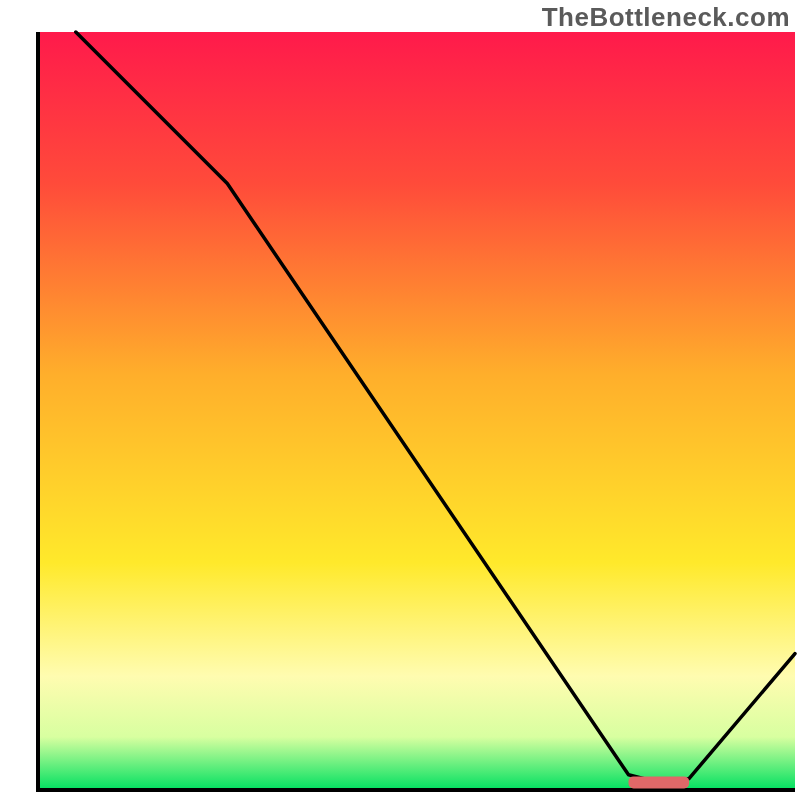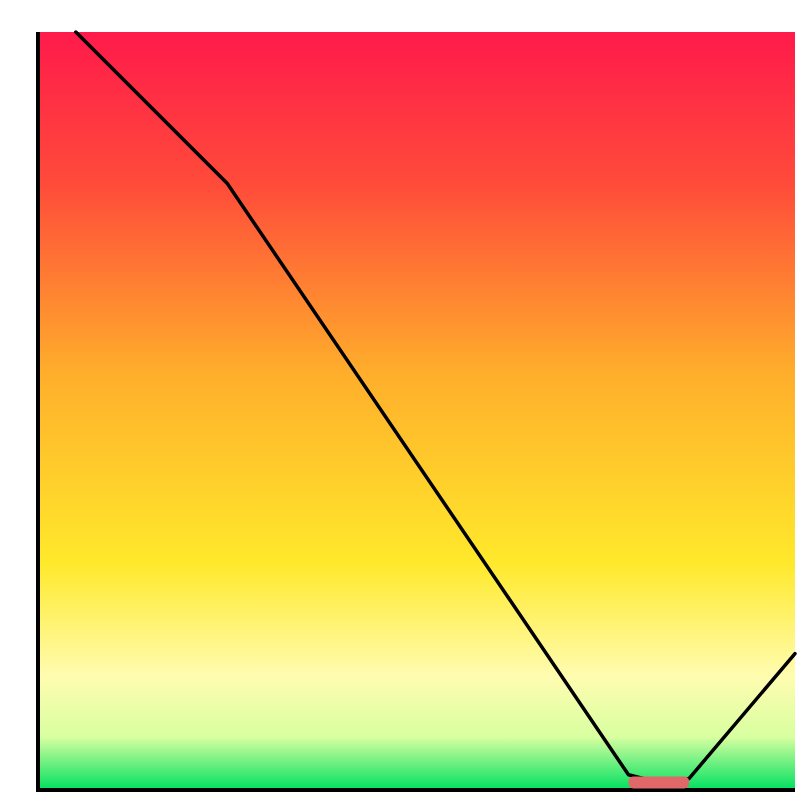--- a/index.html
+++ b/index.html
@@ -28,20 +28,21 @@
   svg.plot {
     position: absolute;
     left: 0;
     top: 0;
   }
 </style>
 </head>
 <body>
 
 <div class="chart-container">
+  <div class="watermark">TheBottleneck.com</div>
 
   <svg class="plot" width="800" height="800" viewBox="0 0 800 800">
     <defs>
       <linearGradient id="bg-grad" x1="0" y1="0" x2="0" y2="1">
           <stop offset="0.0%" stop-color="#ff1a4b"></stop>
           <stop offset="20.0%" stop-color="#ff4b3a"></stop>
           <stop offset="45.0%" stop-color="#ffae2b"></stop>
           <stop offset="70.0%" stop-color="#ffe92b"></stop>
           <stop offset="85.0%" stop-color="#fffcb0"></stop>
           <stop offset="93.0%" stop-color="#d8ffa0"></stop>

